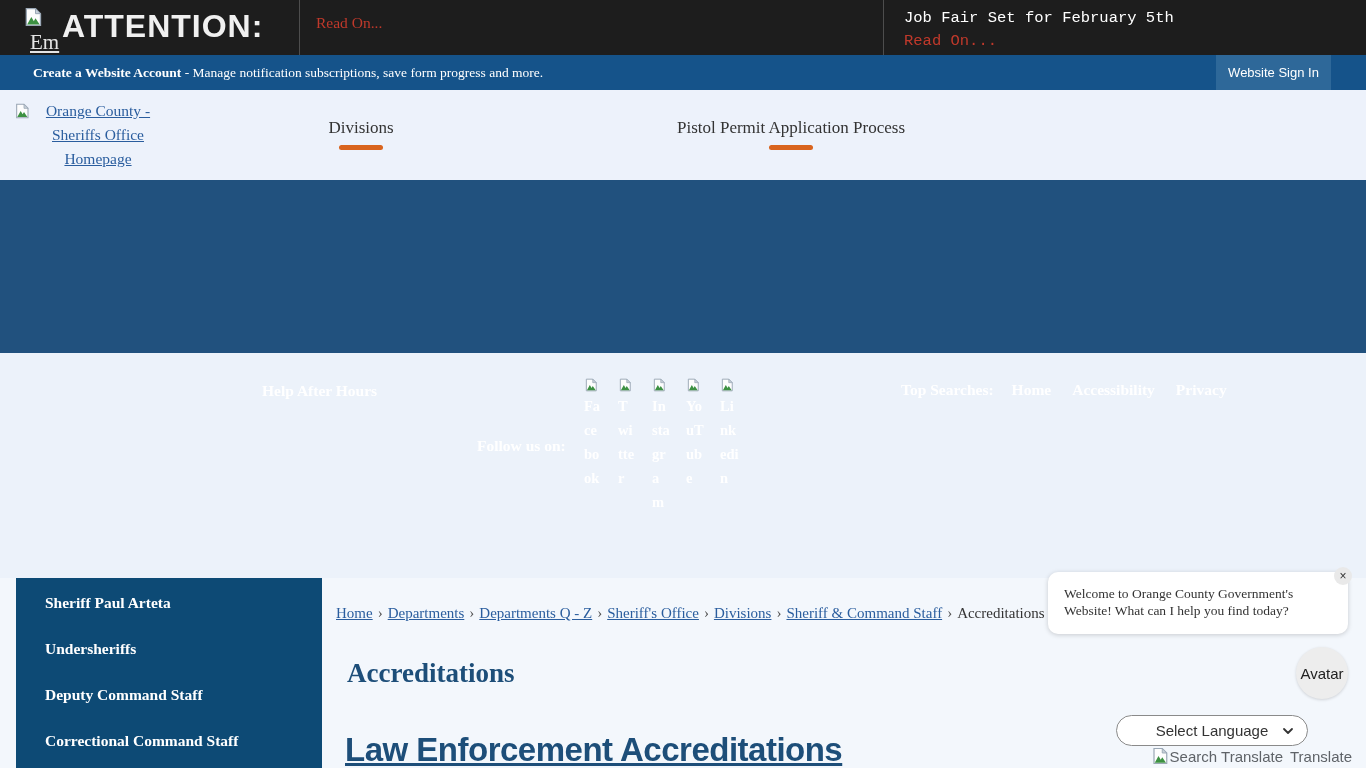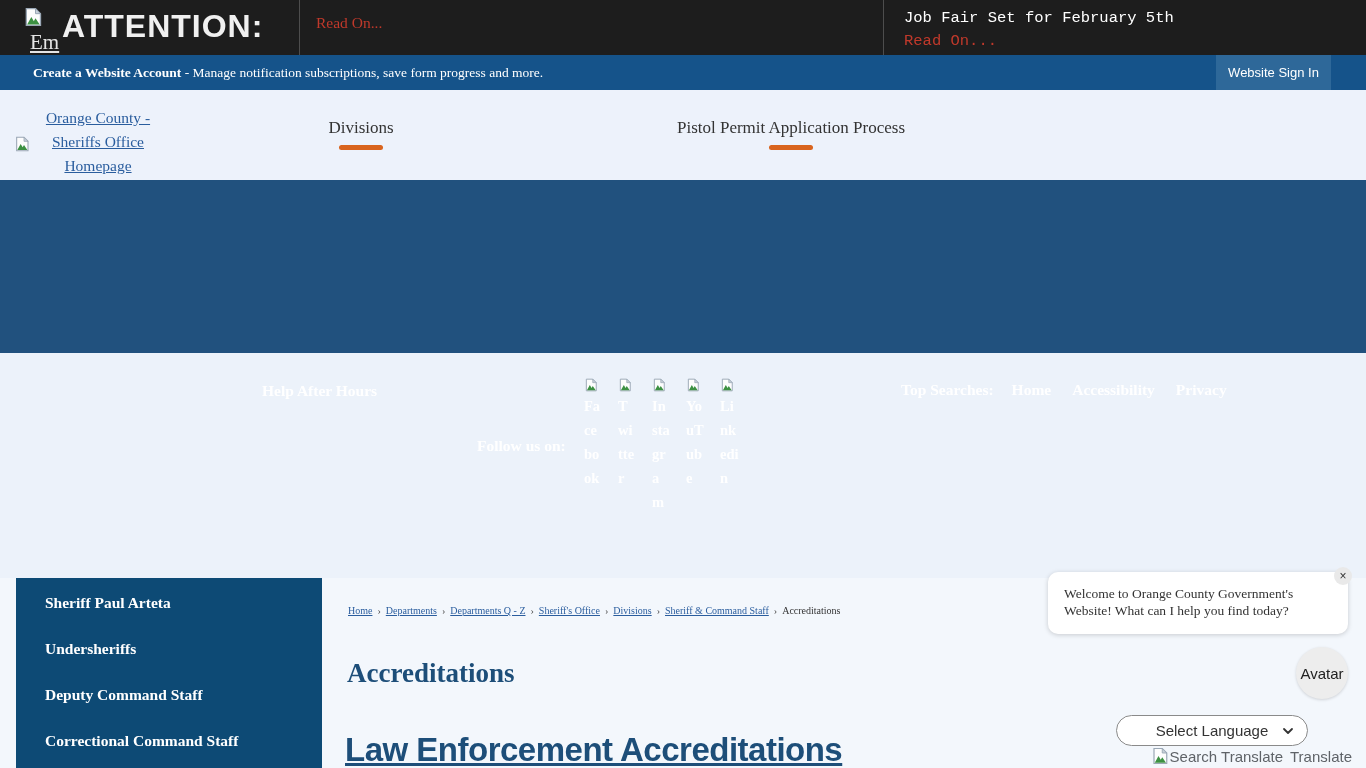--- a/index.html
+++ b/index.html
@@ -28,21 +28,21 @@
   .account-bar { position:absolute; top:55px; left:0; width:1366px; height:35px;
                  background:#15538a; color:#fff; }
   .account-text { position:absolute; left:33px; top:0; line-height:35px; font-size:13.5px; }
   .account-text b { font-weight:bold; }
   .signin-btn { position:absolute; left:1216px; top:0; width:115px; height:35px;
                 background:#2e6899; border:none; color:#fff; cursor:pointer;
                 font-family:"Liberation Sans", sans-serif; font-size:13px; }
 
   
   .site-header { position:absolute; top:90px; left:0; width:1366px; height:90px; background:#edf2fb; }
-  .logo { position:absolute; left:14px; top:16px; width:160px; display:flex; align-items:center;
+  .logo { position:absolute; left:14px; top:9px; width:160px; display:flex; align-items:flex-start;
           cursor:pointer; text-decoration:none; }
   .logo .bimg { width:16px; height:16px; margin-top:4px; flex:none; }
   .logo-alt { display:block; width:128px; margin-left:4px; text-align:center;
               color:#2a5d9e; text-decoration:underline; font-size:15.5px; line-height:24px; }
   .nav-item { position:absolute; top:28px; text-align:center; color:#333; font-size:17px; cursor:pointer; }
   .nav-item.n0 { left:294px; width:134px; }
   .nav-item.n1 { left:641px; width:300px; }
   .orange-bar { display:block; margin:7px auto 0; width:44px; height:5px;
                 border-radius:3px; background:#d9641e; }
   .search-pill { position:absolute; left:1048px; top:106px; width:304px; height:57px;
@@ -68,21 +68,21 @@
   .topsearch { position:absolute; left:901px; top:201px; display:flex; font-weight:bold; font-size:15.5px; }
   .topsearch .ts-label { margin-right:18px; }
   .topsearch a { color:#fff; text-decoration:none; margin-right:21px; cursor:pointer; }
 
   
   .content-lower { position:absolute; top:578px; left:0; width:1366px; height:190px; background:#f3f7fc; }
   .sidebar { position:absolute; left:16px; top:578px; width:306px; height:190px; background:#0d4a75; }
   .sidebar-item { height:46px; padding:16px 0 0 29px; color:#fff; font-weight:bold;
                   font-size:15.5px; cursor:pointer; }
 
-  .breadcrumb { position:absolute; left:348px; top:605px; font-size:10px; color:#333; }
+  .breadcrumb { position:absolute; left:336px; top:605px; font-size:15px; color:#333; }
   .breadcrumb a { color:#2a5d9e; text-decoration:underline; cursor:pointer; }
   .crumb-sep { color:#555; margin:0 5px; }
   .page-title { position:absolute; left:347px; top:658px; color:#1d4e79;
                 font-weight:bold; font-size:27px; }
   .section-heading { position:absolute; left:345px; top:731px; color:#1d4e79;
                      font-family:"Liberation Sans", sans-serif; font-weight:bold;
                      font-size:33px; letter-spacing:-0.5px; text-decoration:underline; }
 
   
   .chat-bubble { position:absolute; left:1048px; top:572px; width:300px; height:62px;

